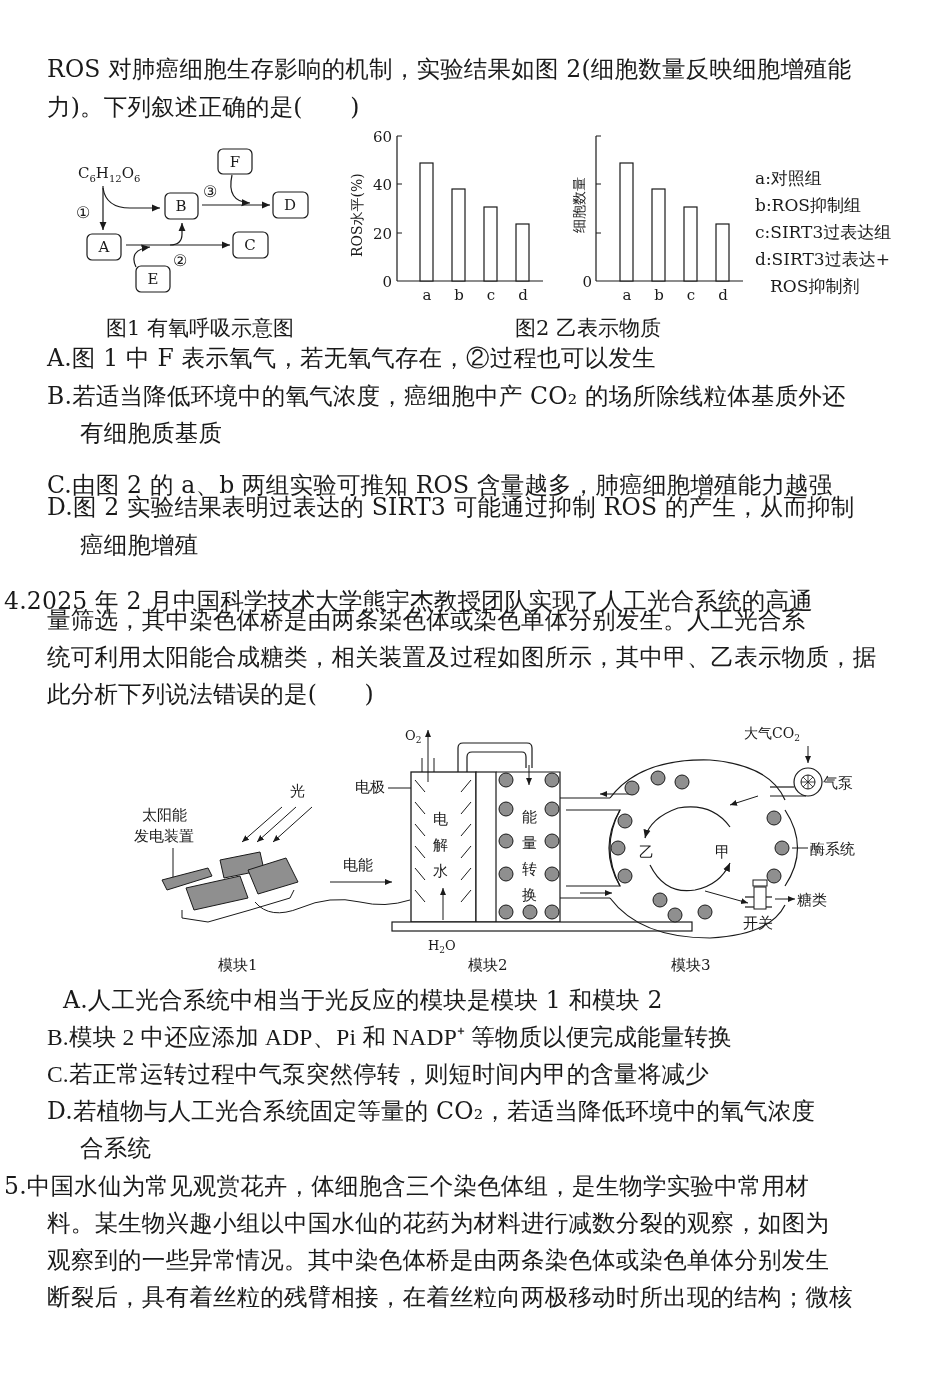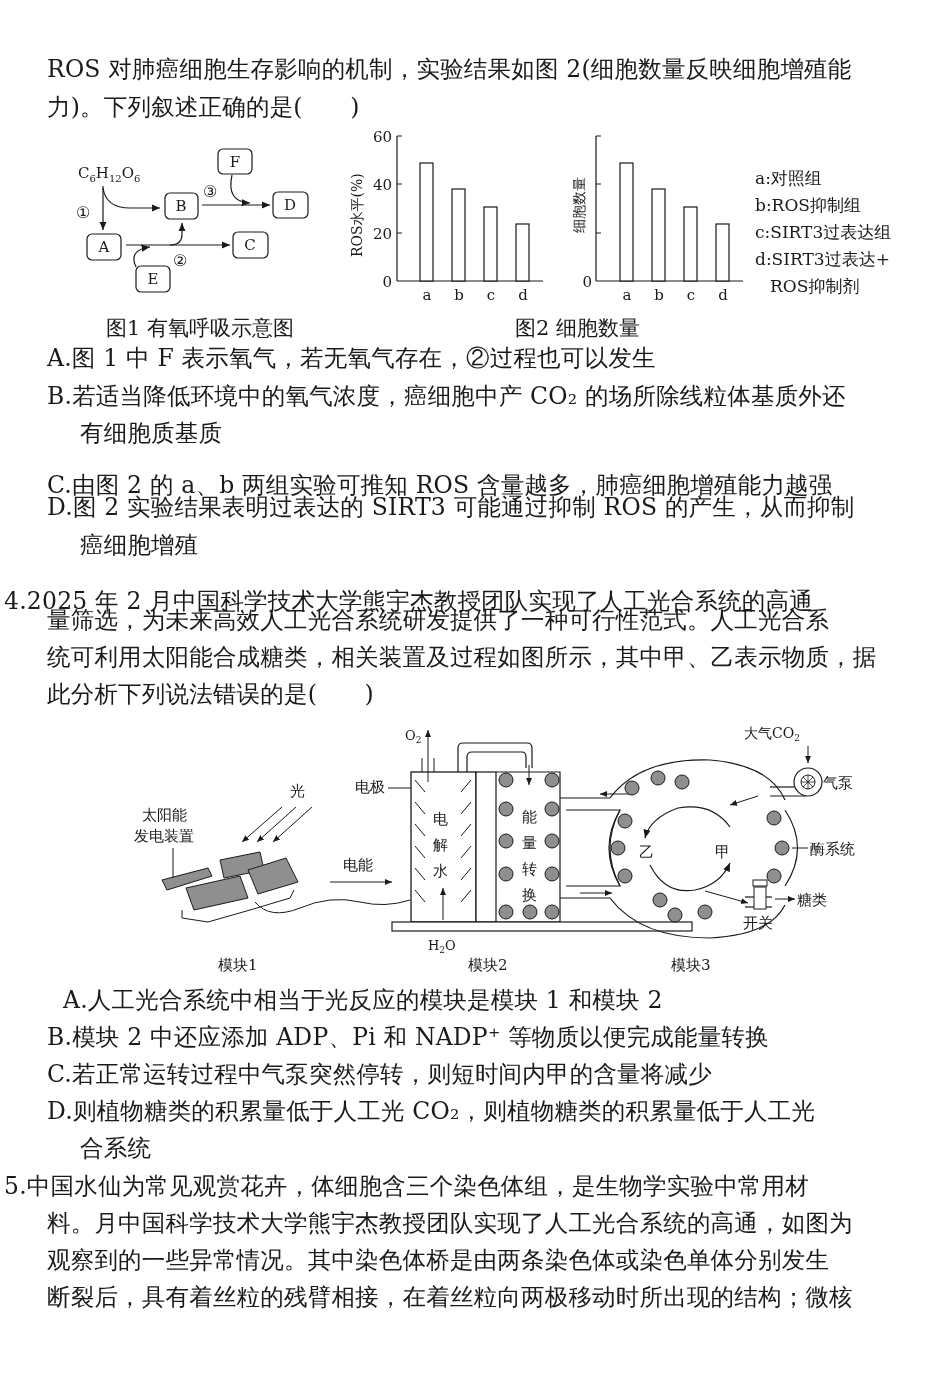--- a/index.html
+++ b/index.html
@@ -103,31 +103,31 @@
   <text x="163" y="175" font-size="15" text-anchor="middle">d</text>
 </svg>
 
 <div class="legend">
   <div>a:对照组</div>
   <div>b:ROS抑制组</div>
   <div>c:SIRT3过表达组</div>
   <div>d:SIRT3过表达+</div>
   <div style="padding-left:15px;">ROS抑制剂</div>
 </div>
-<div class="cap" style="left:515px;top:314px;">图2  细胞数量</div>
+<div class="cap" style="left:515px;top:314px;">图2  乙表示物质</div>
 
 <div class="line" style="top:343px;"><span>A.</span><span>图 1 中 F 表示氧气，若无氧气存在，②过程也可以发生</span></div>
 <div class="line" style="top:381px;"><span>B.</span><span>若适当降低环境中的氧气浓度，癌细胞中产 CO₂ 的场所除线粒体基质外还</span></div>
 <div class="line ind" style="top:418px;">有细胞质基质</div>
 <div class="line" style="top:470px;"><span>C.</span><span>由图 2 的 a、b 两组实验可推知 ROS 含量越多，肺癌细胞增殖能力越强</span></div>
 <div class="line" style="top:492px;"><span>D.</span><span>图 2 实验结果表明过表达的 SIRT3 可能通过抑制 ROS 的产生，从而抑制</span></div>
 <div class="line ind" style="top:530px;">癌细胞增殖</div>
 
 <div class="line qnum" style="top:586px;"><span>4.</span><span>2025 年 2 月中国科学技术大学熊宇杰教授团队实现了人工光合系统的高通</span></div>
-<div class="line" style="top:605px;">量筛选，为未来高效人工光合系统研发提供了一种可行性范式。人工光合系</div>
+<div class="line" style="top:605px;">量筛选，其中染色体桥是由两条染色体或染色单体分别发生。人工光合系</div>
 <div class="line" style="top:642px;">统可利用太阳能合成糖类，相关装置及过程如图所示，其中甲、乙表示物质，据</div>
 <div class="line" style="top:679px;">此分析下列说法错误的是(　　)</div>
 
 <svg class="abs" style="left:130px;top:710px;" width="730" height="270">
   <defs>
     <marker id="ah2" markerWidth="8" markerHeight="8" refX="7" refY="4" orient="auto">
       <path d="M0,1 L7,4 L0,7 z" fill="#1a1a1a"></path>
     </marker>
   </defs>
 
@@ -259,21 +259,21 @@
   <line x1="645" y1="189" x2="665" y2="189" stroke="#1a1a1a" marker-end="url(#ah2)"></line>
   <text x="667" y="195" font-size="15">糖类</text>
   <text x="613" y="218" font-size="15">开关</text>
 
   <text x="88" y="260" font-size="15">模块1</text>
   <text x="338" y="260" font-size="15">模块2</text>
   <text x="541" y="260" font-size="15">模块3</text>
 </svg>
 
 <div class="line" style="top:985px;margin-left:16px;"><span>A.</span><span>人工光合系统中相当于光反应的模块是模块 1 和模块 2</span></div>
-<div class="line" style="top:1022px;"><span>B.</span><span>模块 2 中还应添加 ADP、Pi 和 NADP⁺ 等物质以便完成能量转换</span></div>
-<div class="line" style="top:1059px;"><span>C.</span><span>若正常运转过程中气泵突然停转，则短时间内甲的含量将减少</span></div>
-<div class="line" style="top:1096px;"><span>D.</span><span>则植物糖类的积累量低于人工光 CO₂，则植物糖类的积累量低于人工光</span></div>
+<div class="line" style="top:1022px;font-family:Liberation Serif, serif;"><span>B.</span><span>模块 2 中还应添加 ADP、Pi 和 NADP⁺ 等物质以便完成能量转换</span></div>
+<div class="line" style="top:1059px;font-family:Liberation Serif, serif;"><span>C.</span><span>若正常运转过程中气泵突然停转，则短时间内甲的含量将减少</span></div>
+<div class="line" style="top:1096px;"><span>D.</span><span>若植物与人工光合系统固定等量的 CO₂，若适当降低环境中的氧气浓度</span></div>
 <div class="line ind" style="top:1133px;">合系统</div>
 
 <div class="line qnum" style="top:1171px;"><span>5.</span><span>中国水仙为常见观赏花卉，体细胞含三个染色体组，是生物学实验中常用材</span></div>
-<div class="line" style="top:1208px;">料。月中国科学技术大学熊宇杰教授团队实现了人工光合系统的高通，如图为</div>
+<div class="line" style="top:1208px;">料。某生物兴趣小组以中国水仙的花药为材料进行减数分裂的观察，如图为</div>
 <div class="line" style="top:1245px;">观察到的一些异常情况。其中染色体桥是由两条染色体或染色单体分别发生</div>
 <div class="line" style="top:1282px;">断裂后，具有着丝粒的残臂相接，在着丝粒向两极移动时所出现的结构；微核</div>
 
 </body></html>

